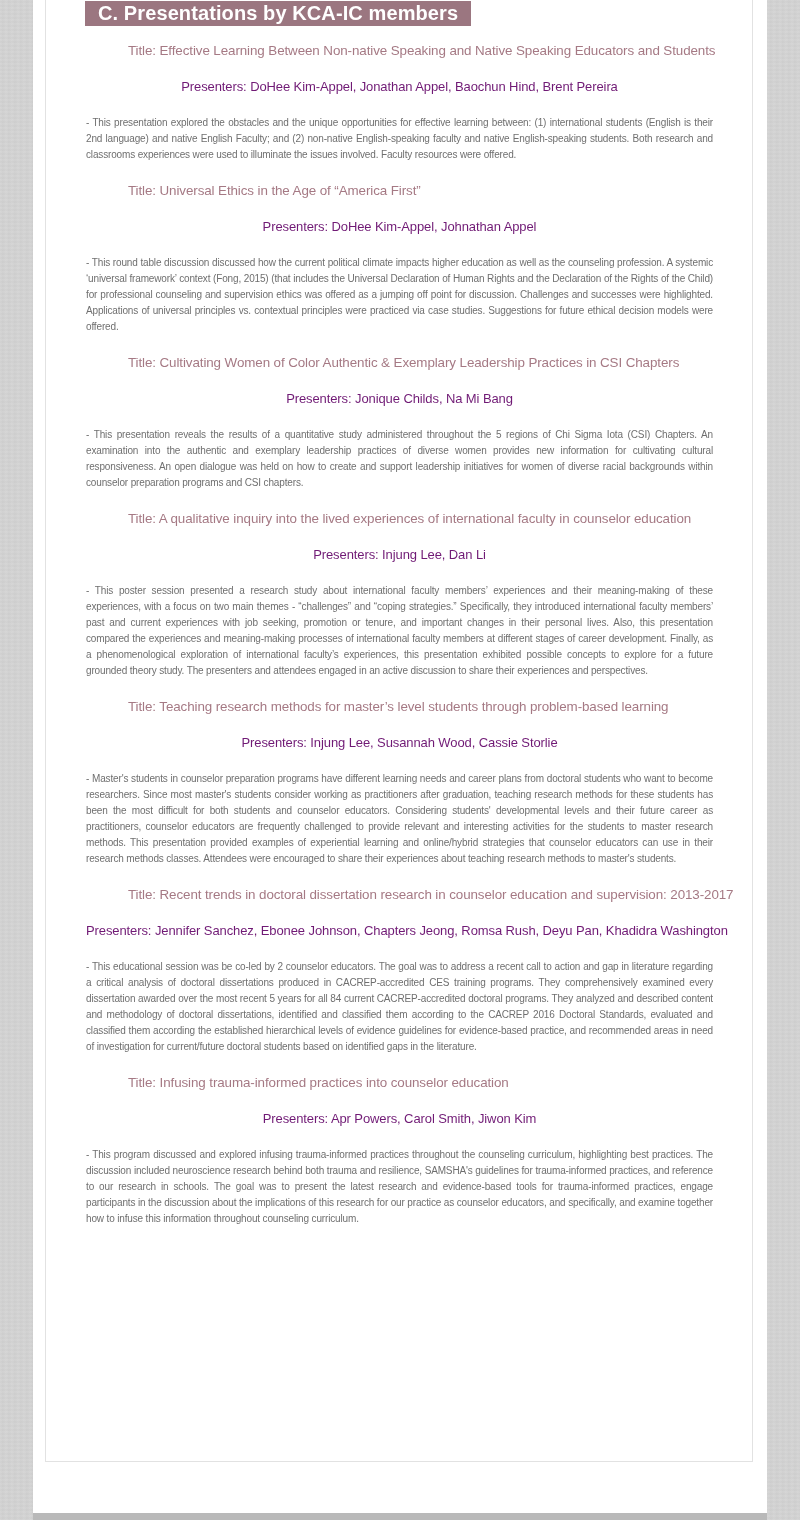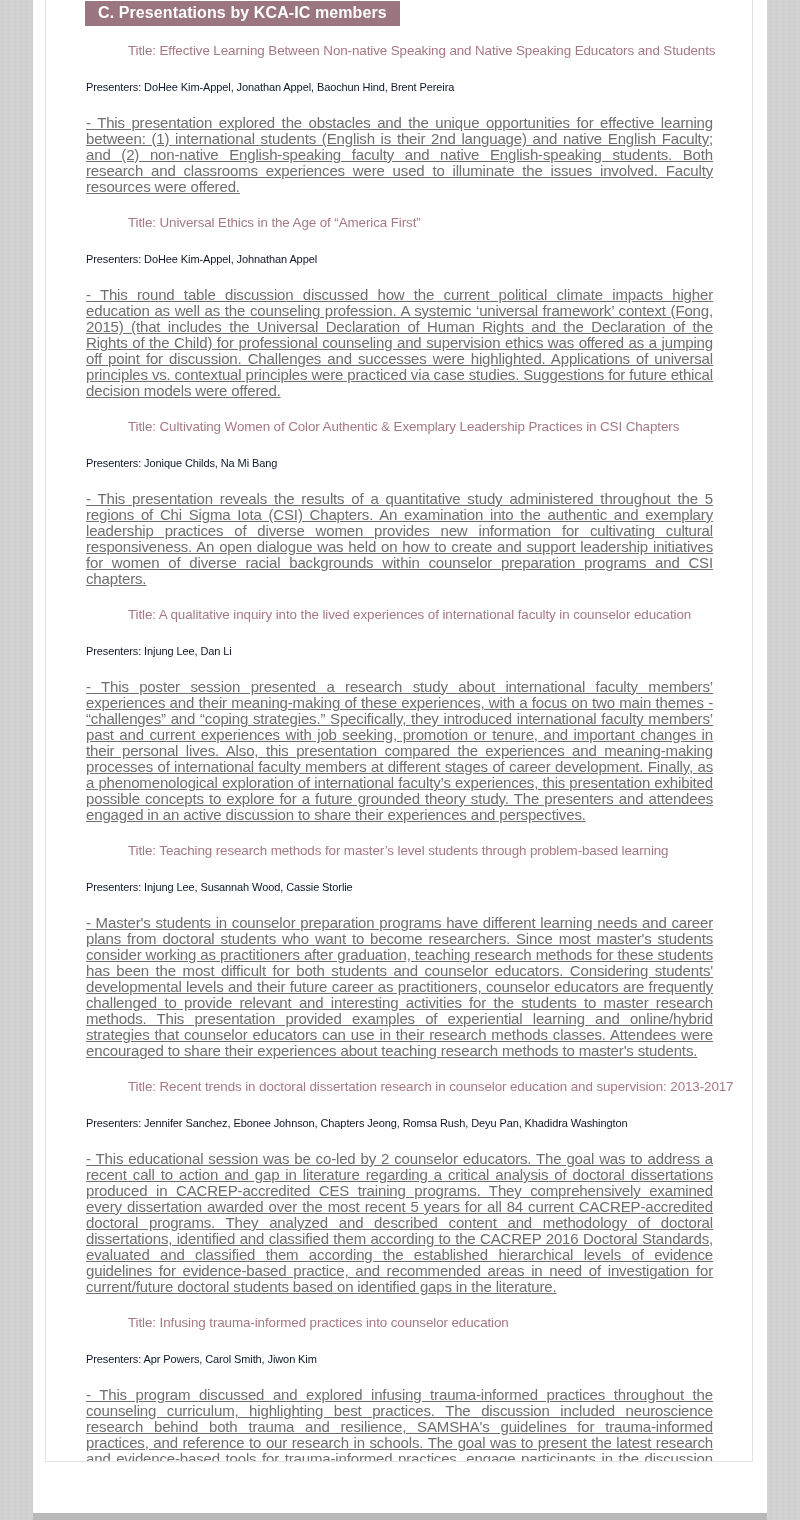--- a/index.html
+++ b/index.html
@@ -36,53 +36,53 @@
     box-sizing: border-box;
     padding: 10px 39px 0 40px;
     overflow: hidden;
   }
   .badge {
     display: inline-block;
     margin: 0 0 17px -1px;
     padding: 3px 13px 4px 13px;
     background: #9b7680;
     color: #ffffff;
-    font-size: 16px;
+    font-size: 20px;
     font-weight: bold;
     line-height: 18px;
     letter-spacing: 0.1px;
   }
   .pres-block {
     margin: 0;
   }
   p {
     margin: 0 0 20px 0;
   }
   .title {
     color: #a57984;
     font-size: 13.4px;
     line-height: 16px;
     letter-spacing: -0.1px;
     white-space: nowrap;
     margin-left: 42px;
   }
   .presenters {
-    color: #0f172a;
-    font-size: 11px;
+    color: #701a75;
+    font-size: 13px;
     line-height: 16px;
     letter-spacing: -0.1px;
     white-space: nowrap;
+    text-align: center;
   }
   .description {
     color: #6f6f6f;
-    font-size: 15px;
+    font-size: 10px;
     line-height: 16px;
     letter-spacing: -0.15px;
     text-align: justify;
-    text-decoration: underline;
   }
   .bottom-bar {
     position: absolute;
     left: 33px;
     bottom: 0;
     width: 734px;
     height: 7px;
     background: #b9b9b9;
   }
 </style>

